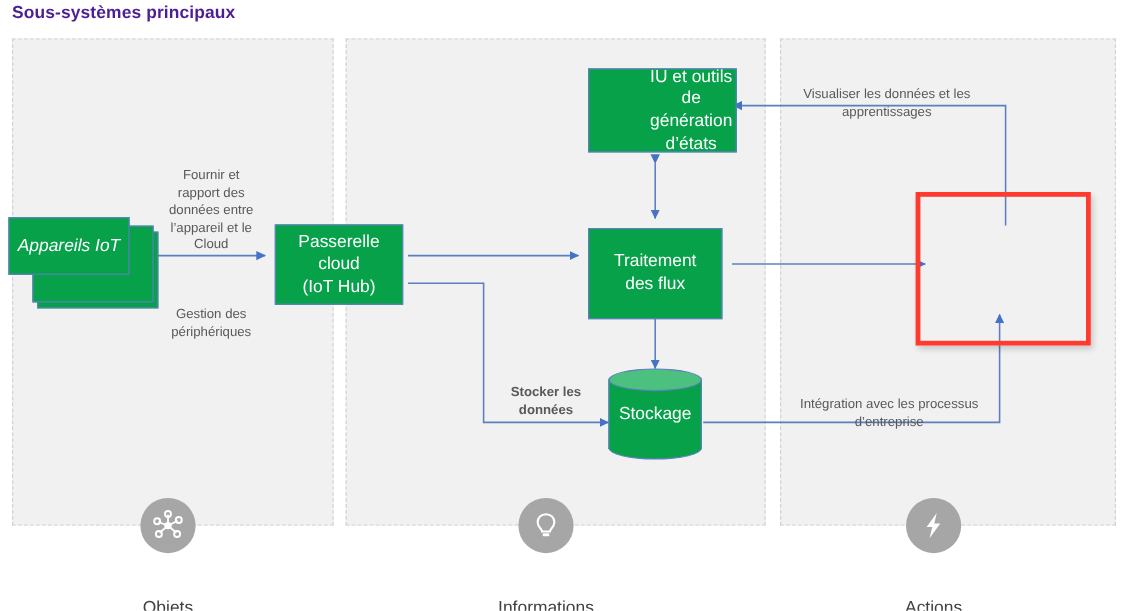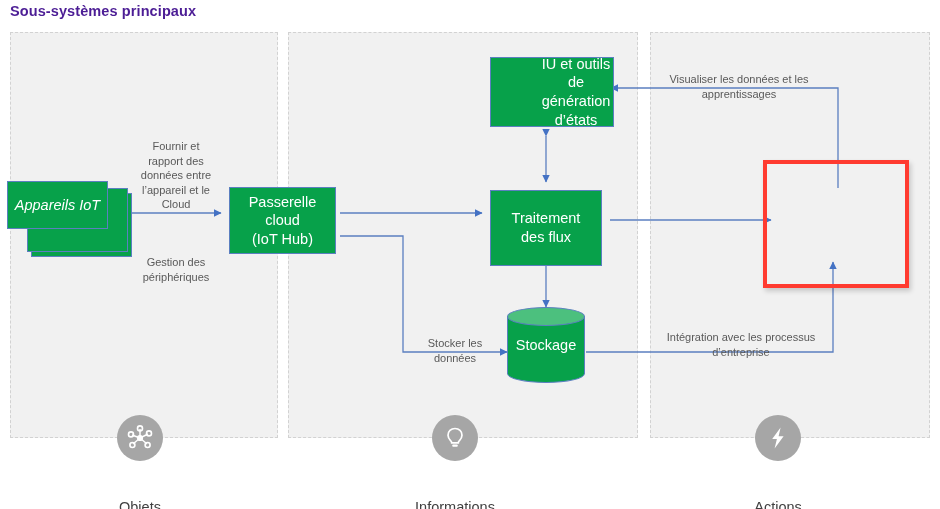--- a/index.html
+++ b/index.html
@@ -189,21 +189,21 @@
 
   <div class="conn-label" style="left:134px;top:139px;width:84px;">
     <span>Fournir et rapport des données entre l’appareil et le Cloud</span>
   </div>
 
   <div class="conn-label" style="left:132px;top:224px;width:88px;margin-top:31px;">
     <span>Gestion des périphériques</span>
   </div>
 
 
-  <div class="conn-label" style="left:413px;top:336px;width:84px;">
+  <div class="conn-label" style="left:413px;top:320px;width:84px;font-weight:bold;">
     <span>Stocker les données</span>
   </div>
 
   <div class="conn-label" style="left:646px;top:72px;width:186px;">
     <span>Visualiser les données et les apprentissages</span>
   </div>
 
   <div class="conn-label" style="left:646px;top:330px;width:190px;">
     <span>Intégration avec les processus d’entreprise</span>
   </div>

